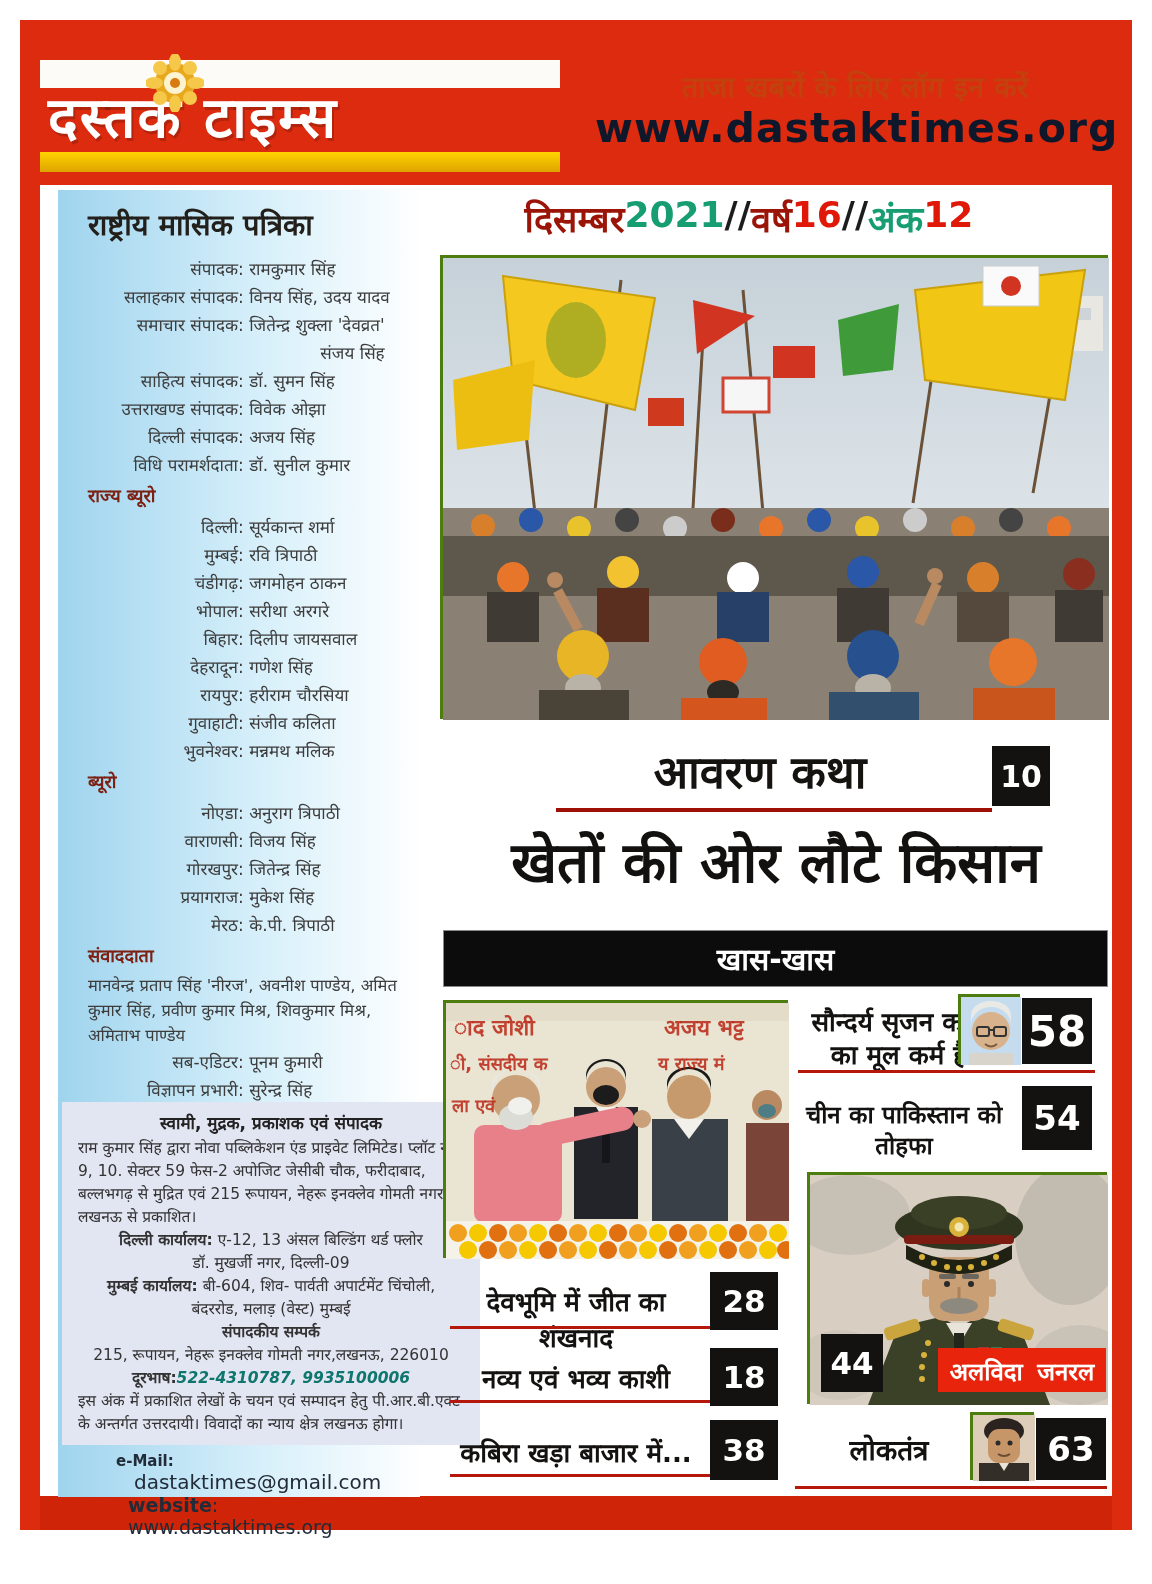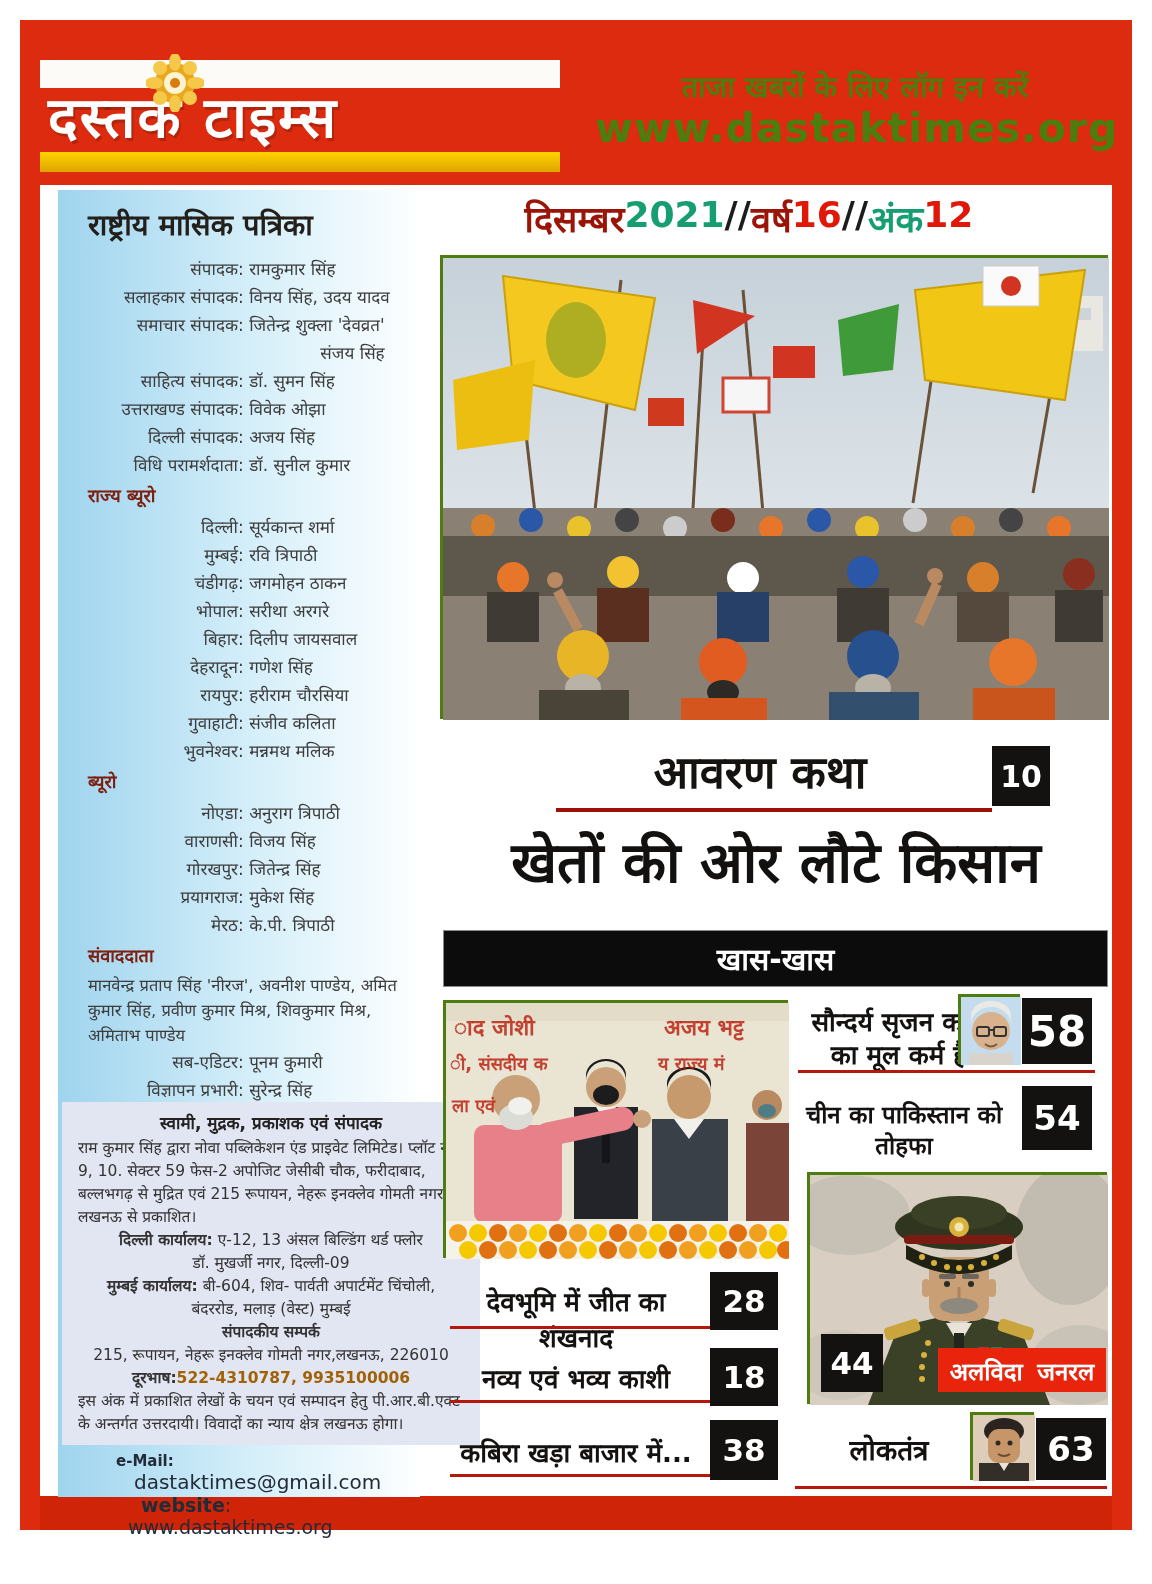--- a/index.html
+++ b/index.html
@@ -15,22 +15,22 @@
 
   
   .logo-block{left:40px;top:60px;width:520px;height:112px;}
   .logo-white{left:0;top:0;width:100%;height:28px;background:#fcfbf7;}
   .logo-yellow{left:0;top:92px;width:100%;height:20px;background:linear-gradient(#ffd400,#dfa300);}
   .logo-text{left:8px;top:16px;width:505px;height:78px;display:flex;align-items:center;
              font-size:56px;font-weight:800;color:#fff;letter-spacing:2px;
              text-shadow:2px 3px 0 rgba(80,20,0,.30);white-space:nowrap;}
   .logo-emblem{left:106px;top:-6px;width:58px;height:58px;}
 
-  .tagline{left:595px;top:66px;width:520px;text-align:center;color:#4d7c0f;font-size:29px;font-weight:700;}
-  .site{left:595px;top:104px;width:520px;text-align:center;color:#4d7c0f;font-size:41px;font-weight:700;letter-spacing:1px;}
+  .tagline{left:595px;top:66px;width:520px;text-align:center;color:#c2410c;font-size:29px;font-weight:700;}
+  .site{left:595px;top:104px;width:520px;text-align:center;color:#0f172a;font-size:41px;font-weight:700;letter-spacing:1px;}
 
   
   .issue-line{left:434px;top:194px;width:630px;display:flex;justify-content:center;
               font-size:36px;font-weight:800;white-space:nowrap;text-align:right;}
   .c-maroon{color:#9b1408}.c-green{color:#169d71}.c-red{color:#e01808}.c-black{color:#1c1c1c}
 
   
   .sidebar{left:58px;top:190px;width:362px;height:1307px;
            background:linear-gradient(90deg,#9fd4ee 0%,#d6effa 55%,#feffff 100%);}
   .subtitle{padding:14px 0 12px 30px;font-size:29px;font-weight:800;color:#231f1a;}
@@ -40,29 +40,29 @@
   .shead{padding:2px 0 2px 30px;font-size:18px;font-weight:800;color:#7c2012;line-height:30px;}
   .scorr{padding:0 16px 0 30px;font-size:16.5px;color:#3c3c3c;line-height:25px;}
 
   
   .pubbox{left:62px;top:1102px;width:418px;height:343px;background:#e2e5f2;color:#333;
           font-size:15.5px;line-height:23px;}
   .pub-inner{padding:10px 16px;}
   .pub-title{text-align:center;font-weight:800;font-size:17px;color:#222;margin-bottom:2px;}
   .pub-center{text-align:center;}
   .bold{font-weight:700;}
-  .phone-red{color:#a16207;font-weight:700;}
+  .phone-red{color:#0f766e;font-weight:700;font-style:italic;}
 
   
   .contact{left:58px;top:1447px;width:362px;height:50px;color:#222b38;}
   .email-row{padding:4px 0 0 58px;font-size:15px;}
   .email-row .lab{font-weight:800;font-size:15px;vertical-align:middle;}
   .email-row .val{font-size:20px;margin-left:18px;}
   .web-row{padding:0 0 0 70px;font-size:19px;}
-  .web-row .lab{font-weight:800;margin-left:13px;}
+  .web-row .lab{font-weight:800;}
 
   
   .photo-frame{border:3px solid #4d7c0f;background:#dfe3e6;box-sizing:border-box;}
   .farmers{left:440px;top:255px;width:668px;height:464px;}
   .event{left:443px;top:1000px;width:345px;height:258px;}
   .general{left:807px;top:1172px;width:300px;height:232px;}
   .banner-frag{position:absolute;color:rgba(185,30,15,.82);font-weight:700;white-space:nowrap;}
 
   
   .kicker{left:545px;top:740px;width:430px;text-align:center;font-size:45px;font-weight:800;color:#151310;}

